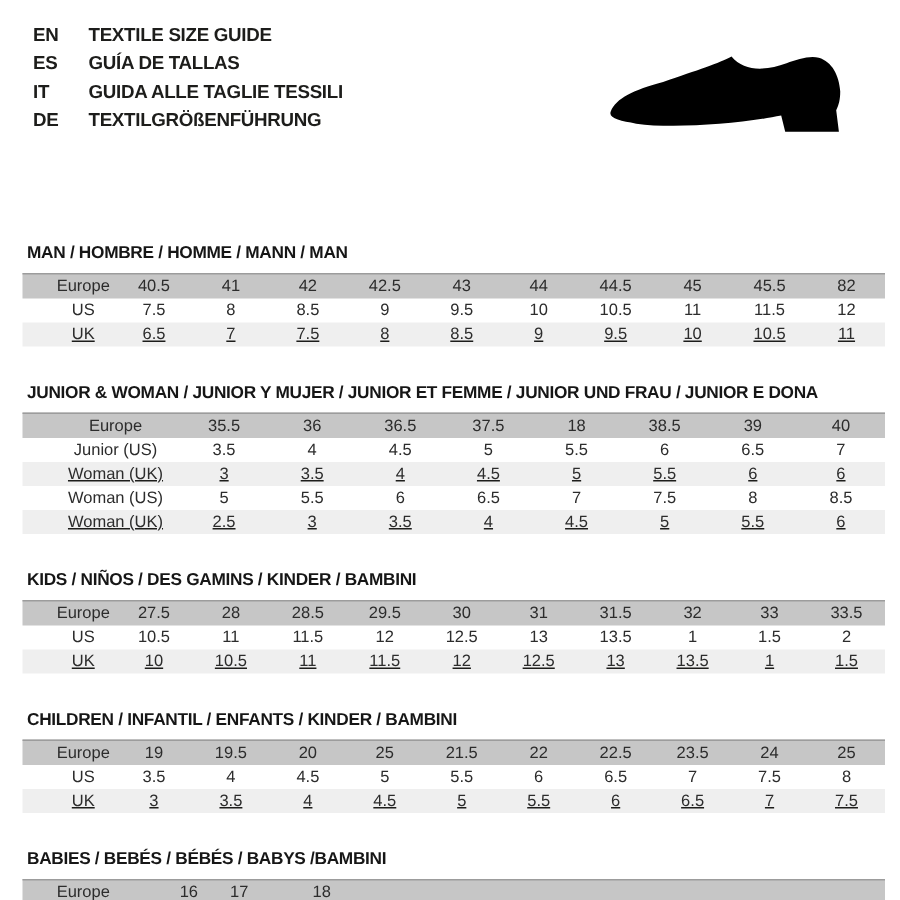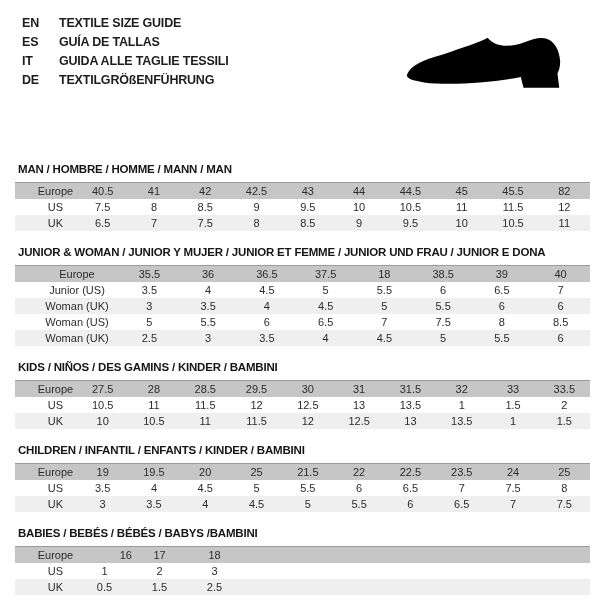--- a/index.html
+++ b/index.html
@@ -30,30 +30,30 @@
     margin:6px 0 0 18px;
     font-weight:bold;font-size:13.5px;letter-spacing:-0.2px;
   }
   .shoe{
     position:absolute;top:18px;left:395px;width:180px;height:85px;
   }
   .shoe svg{width:100%;height:100%;display:block;}
 
   
   .tables{position:absolute;left:15px;top:163px;width:575px;}
-  .size-table + .size-table{margin-top:15px;}
+  .size-table + .size-table{margin-top:25px;}
   .tbl-title{
     font-weight:bold;font-size:11.5px;letter-spacing:-0.2px;
     margin:0 0 7px 3px;color:#161616;
   }
   .tbl{display:block;}
   .tbl.full{width:575px;}
   .row{display:flex;height:16px;line-height:16px;align-items:center;}
   .row.hdr{background:var(--hdr-bg);border-top:1px solid var(--hdr-border);height:17px;}
-  .row.alt{background:var(--alt-bg);}
+  .row.alt{background:var(--alt-bg);text-decoration:underline;}
   .cell{font-size:11px;color:#2c2c2c;white-space:nowrap;}
   .cell.label{padding-left:19px;text-align:center;flex:0 0 auto;}
   .cell.val{text-align:center;}
   .cell.val.flex{flex:1 1 0;}
 </style>
 </head>
 <body>
 
 <div class="page">
 

